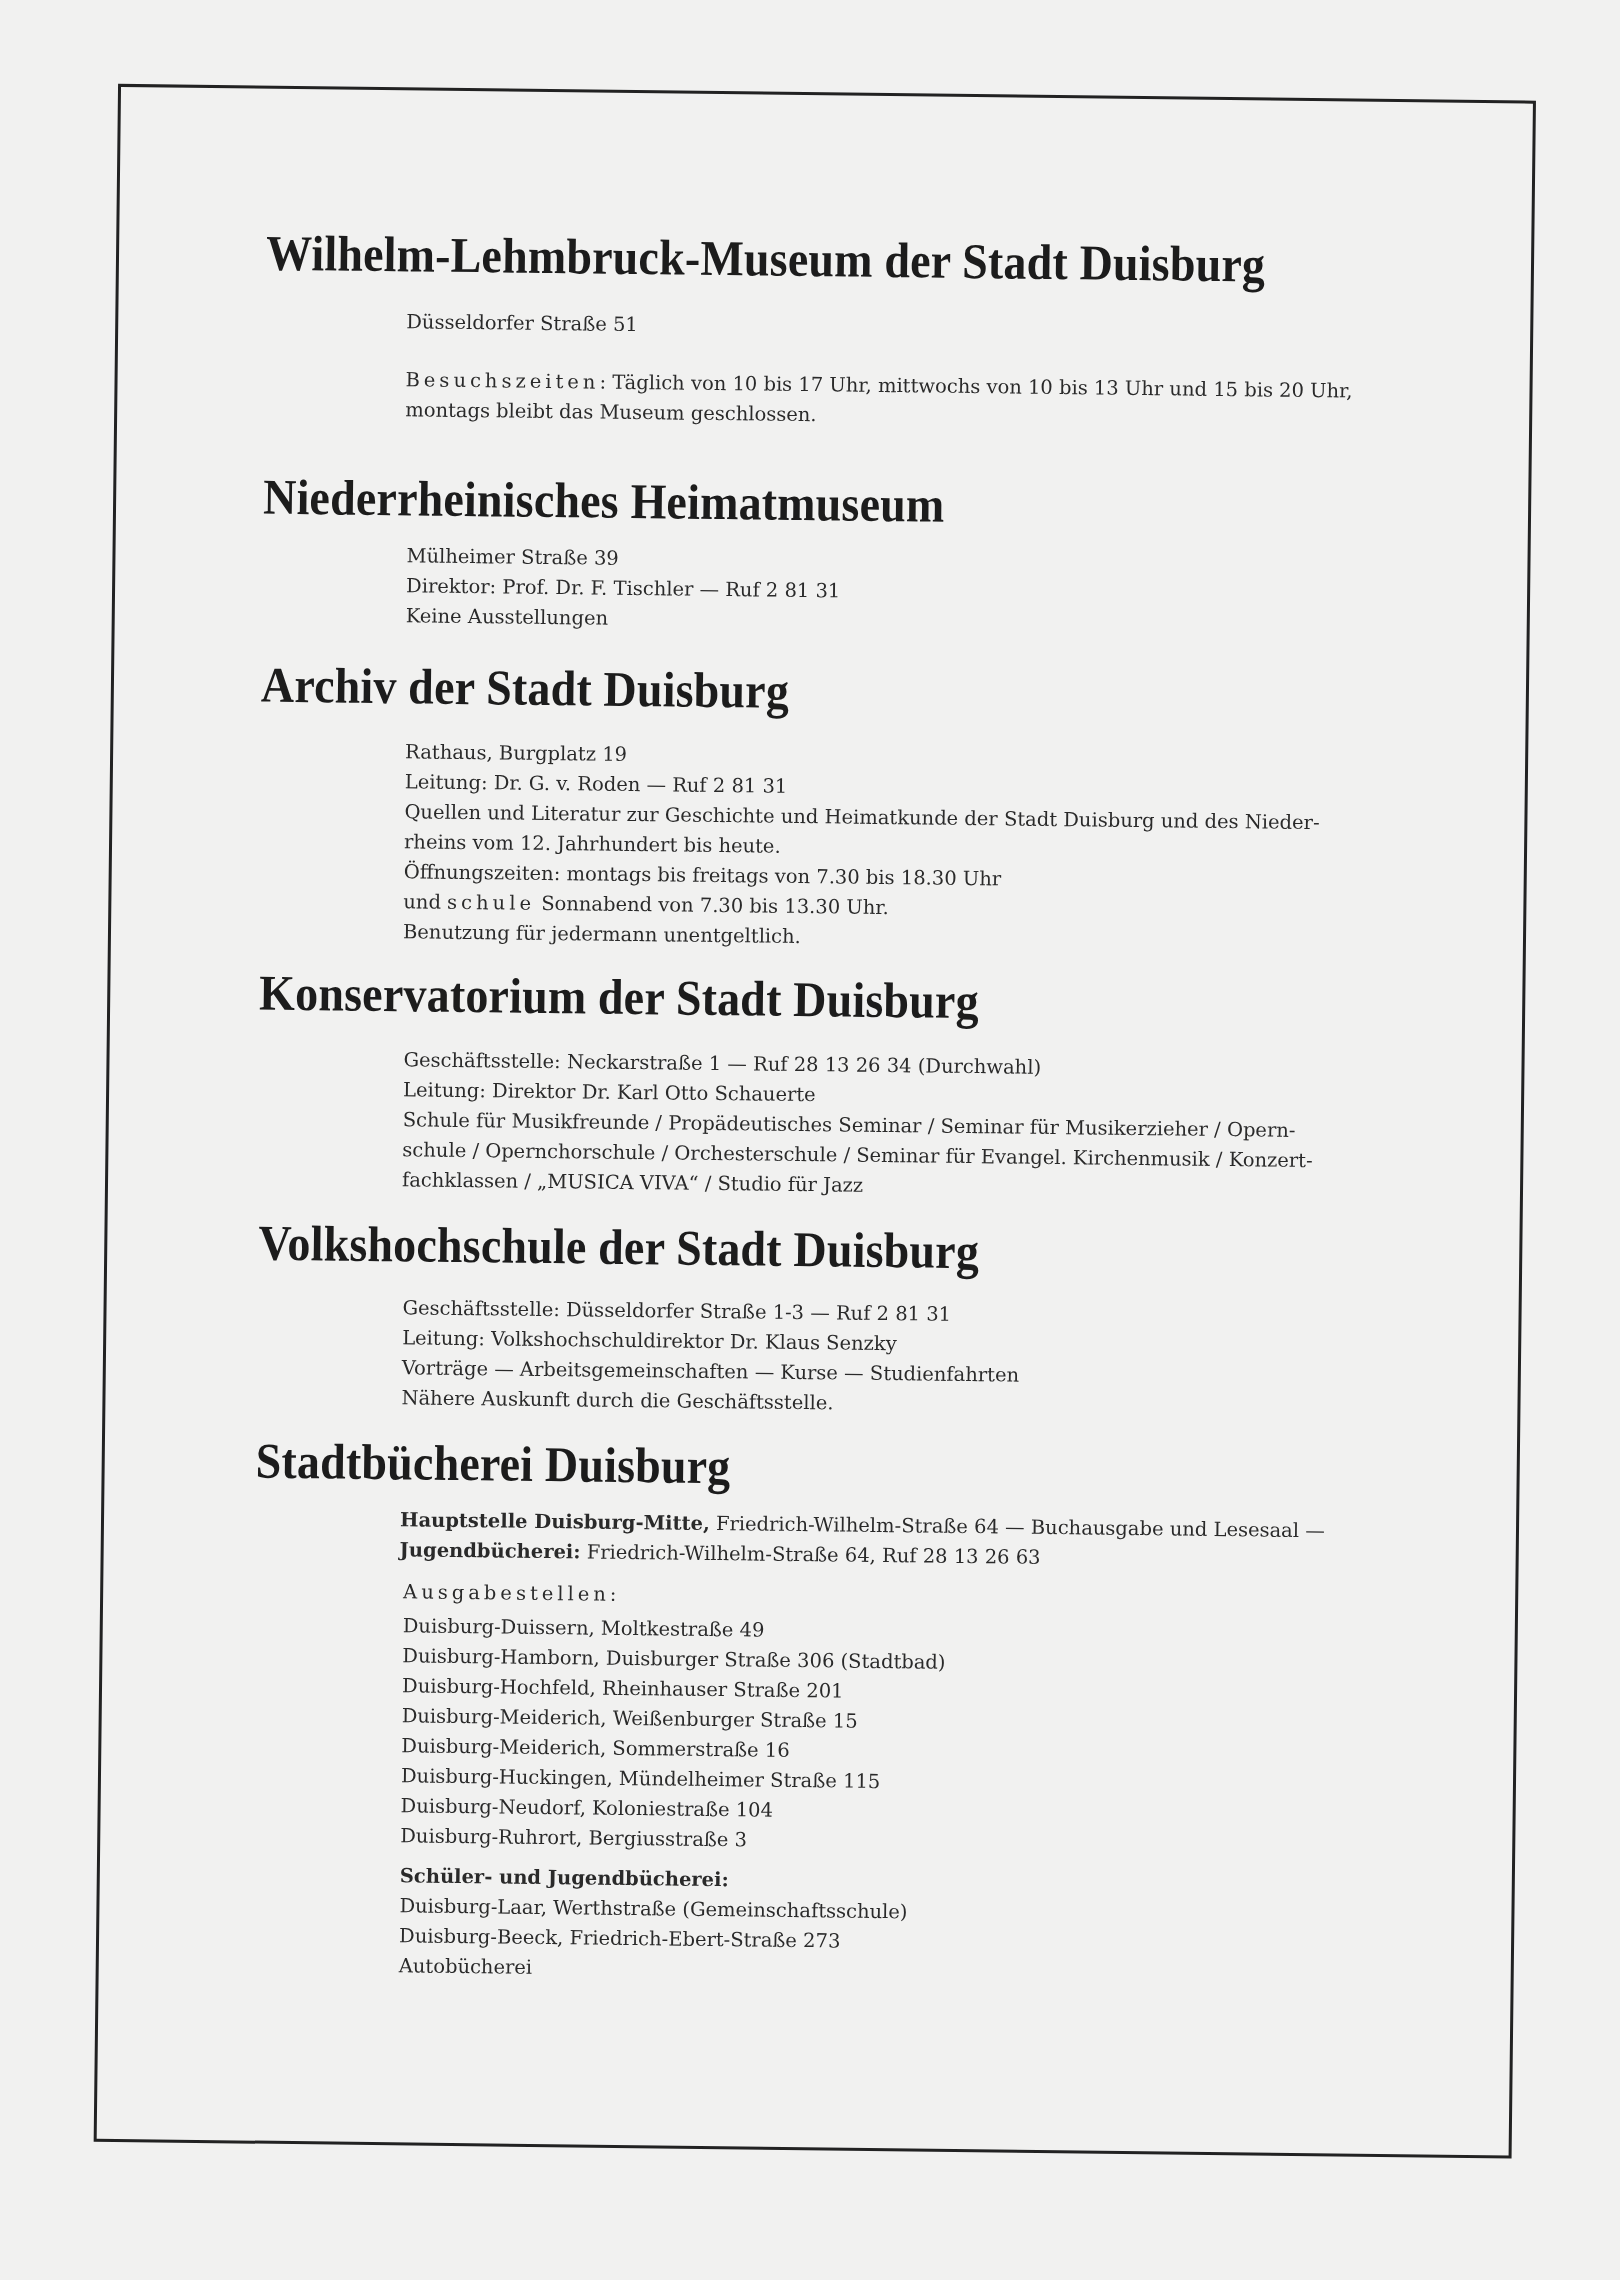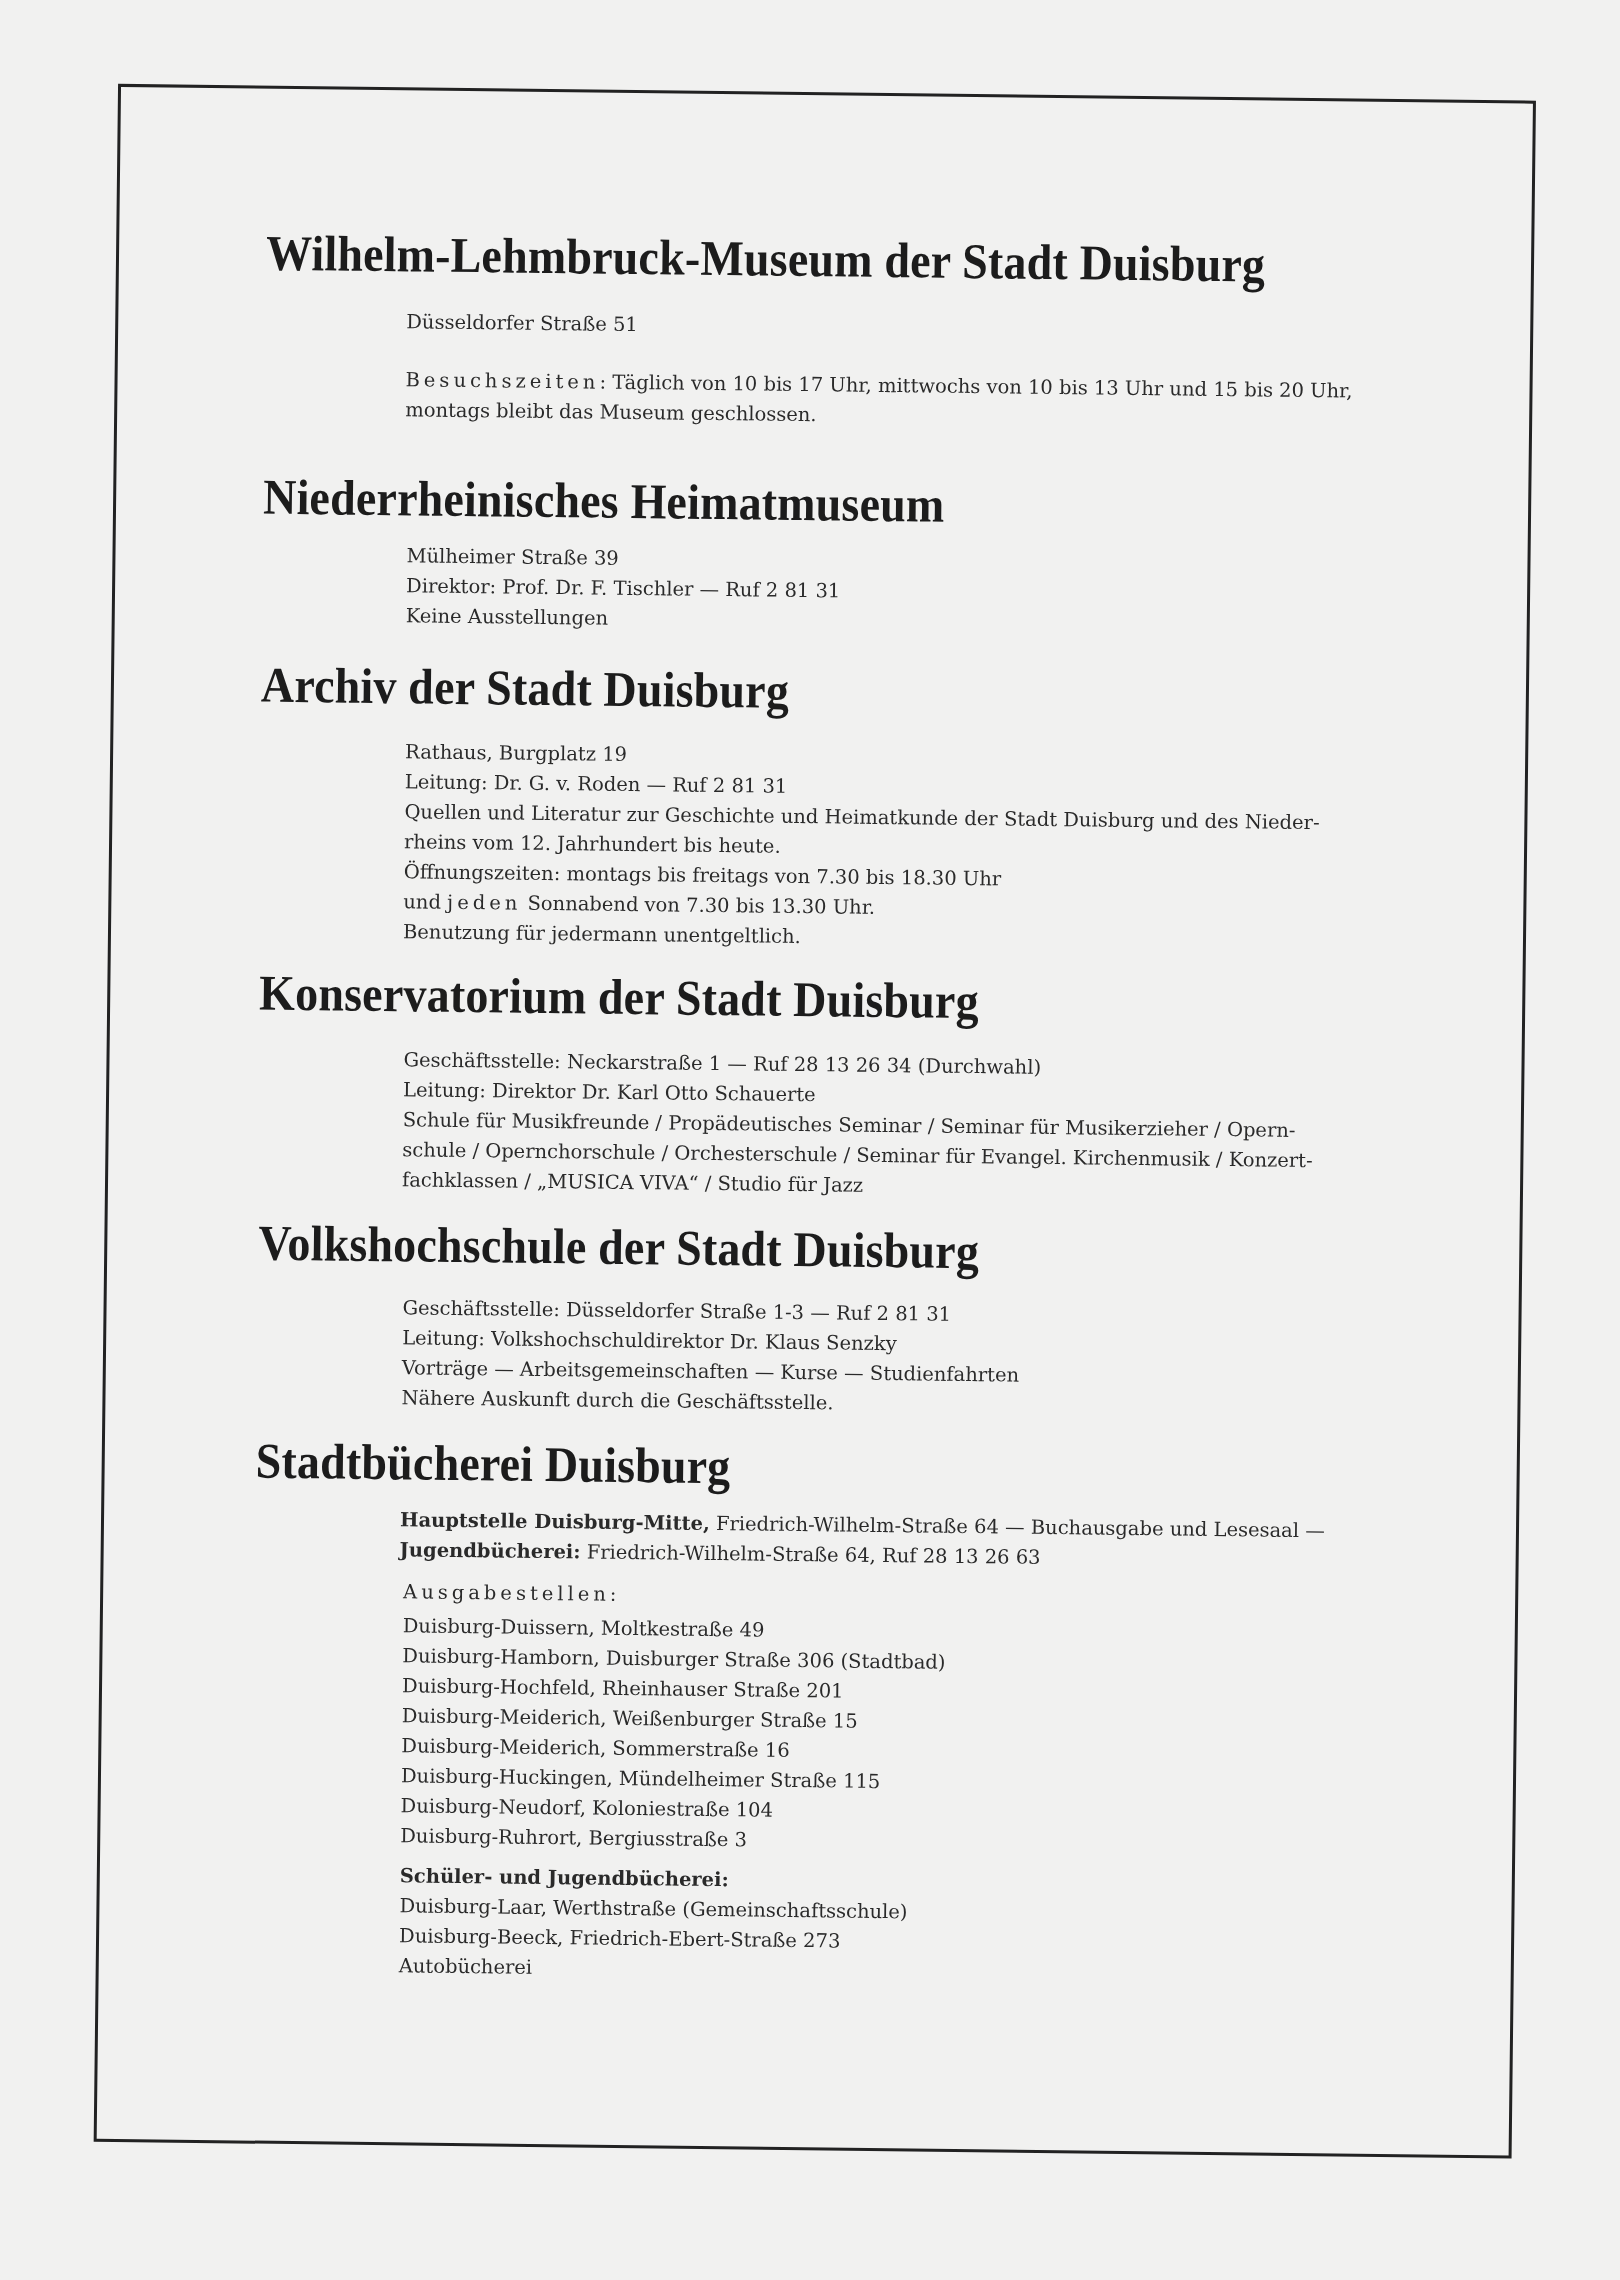--- a/index.html
+++ b/index.html
@@ -69,21 +69,21 @@
   </div>
 
   <div class="section" style="left:268px; top:654px;">
     <h1 class="heading">Archiv der Stadt Duisburg</h1>
     <div class="body" style="margin-left:145px; margin-top:22px;">
       <p>Rathaus, Burgplatz 19</p>
       <p>Leitung: Dr. G. v. Roden — Ruf 2 81 31</p>
       <p>Quellen und Literatur zur Geschichte und Heimatkunde der Stadt Duisburg und des Nieder-</p>
       <p>rheins vom 12. Jahrhundert bis heute.</p>
       <p>Öffnungszeiten: montags bis freitags von 7.30 bis 18.30 Uhr</p>
-      <p><span>und </span><span class="spaced">jeden</span><span> Sonnabend von 7.30 bis 13.30 Uhr.</span></p>
+      <p><span>und </span><span class="spaced">schule</span><span> Sonnabend von 7.30 bis 13.30 Uhr.</span></p>
       <p>Benutzung für jedermann unentgeltlich.</p>
     </div>
   </div>
 
   <div class="section" style="left:270px; top:962px;">
     <h1 class="heading">Konservatorium der Stadt Duisburg</h1>
     <div class="body" style="margin-left:145px; margin-top:22px;">
       <p>Geschäftsstelle: Neckarstraße 1 — Ruf 28 13 26 34 (Durchwahl)</p>
       <p>Leitung: Direktor Dr. Karl Otto Schauerte</p>
       <p>Schule für Musikfreunde / Propädeutisches Seminar / Seminar für Musikerzieher / Opern-</p>

